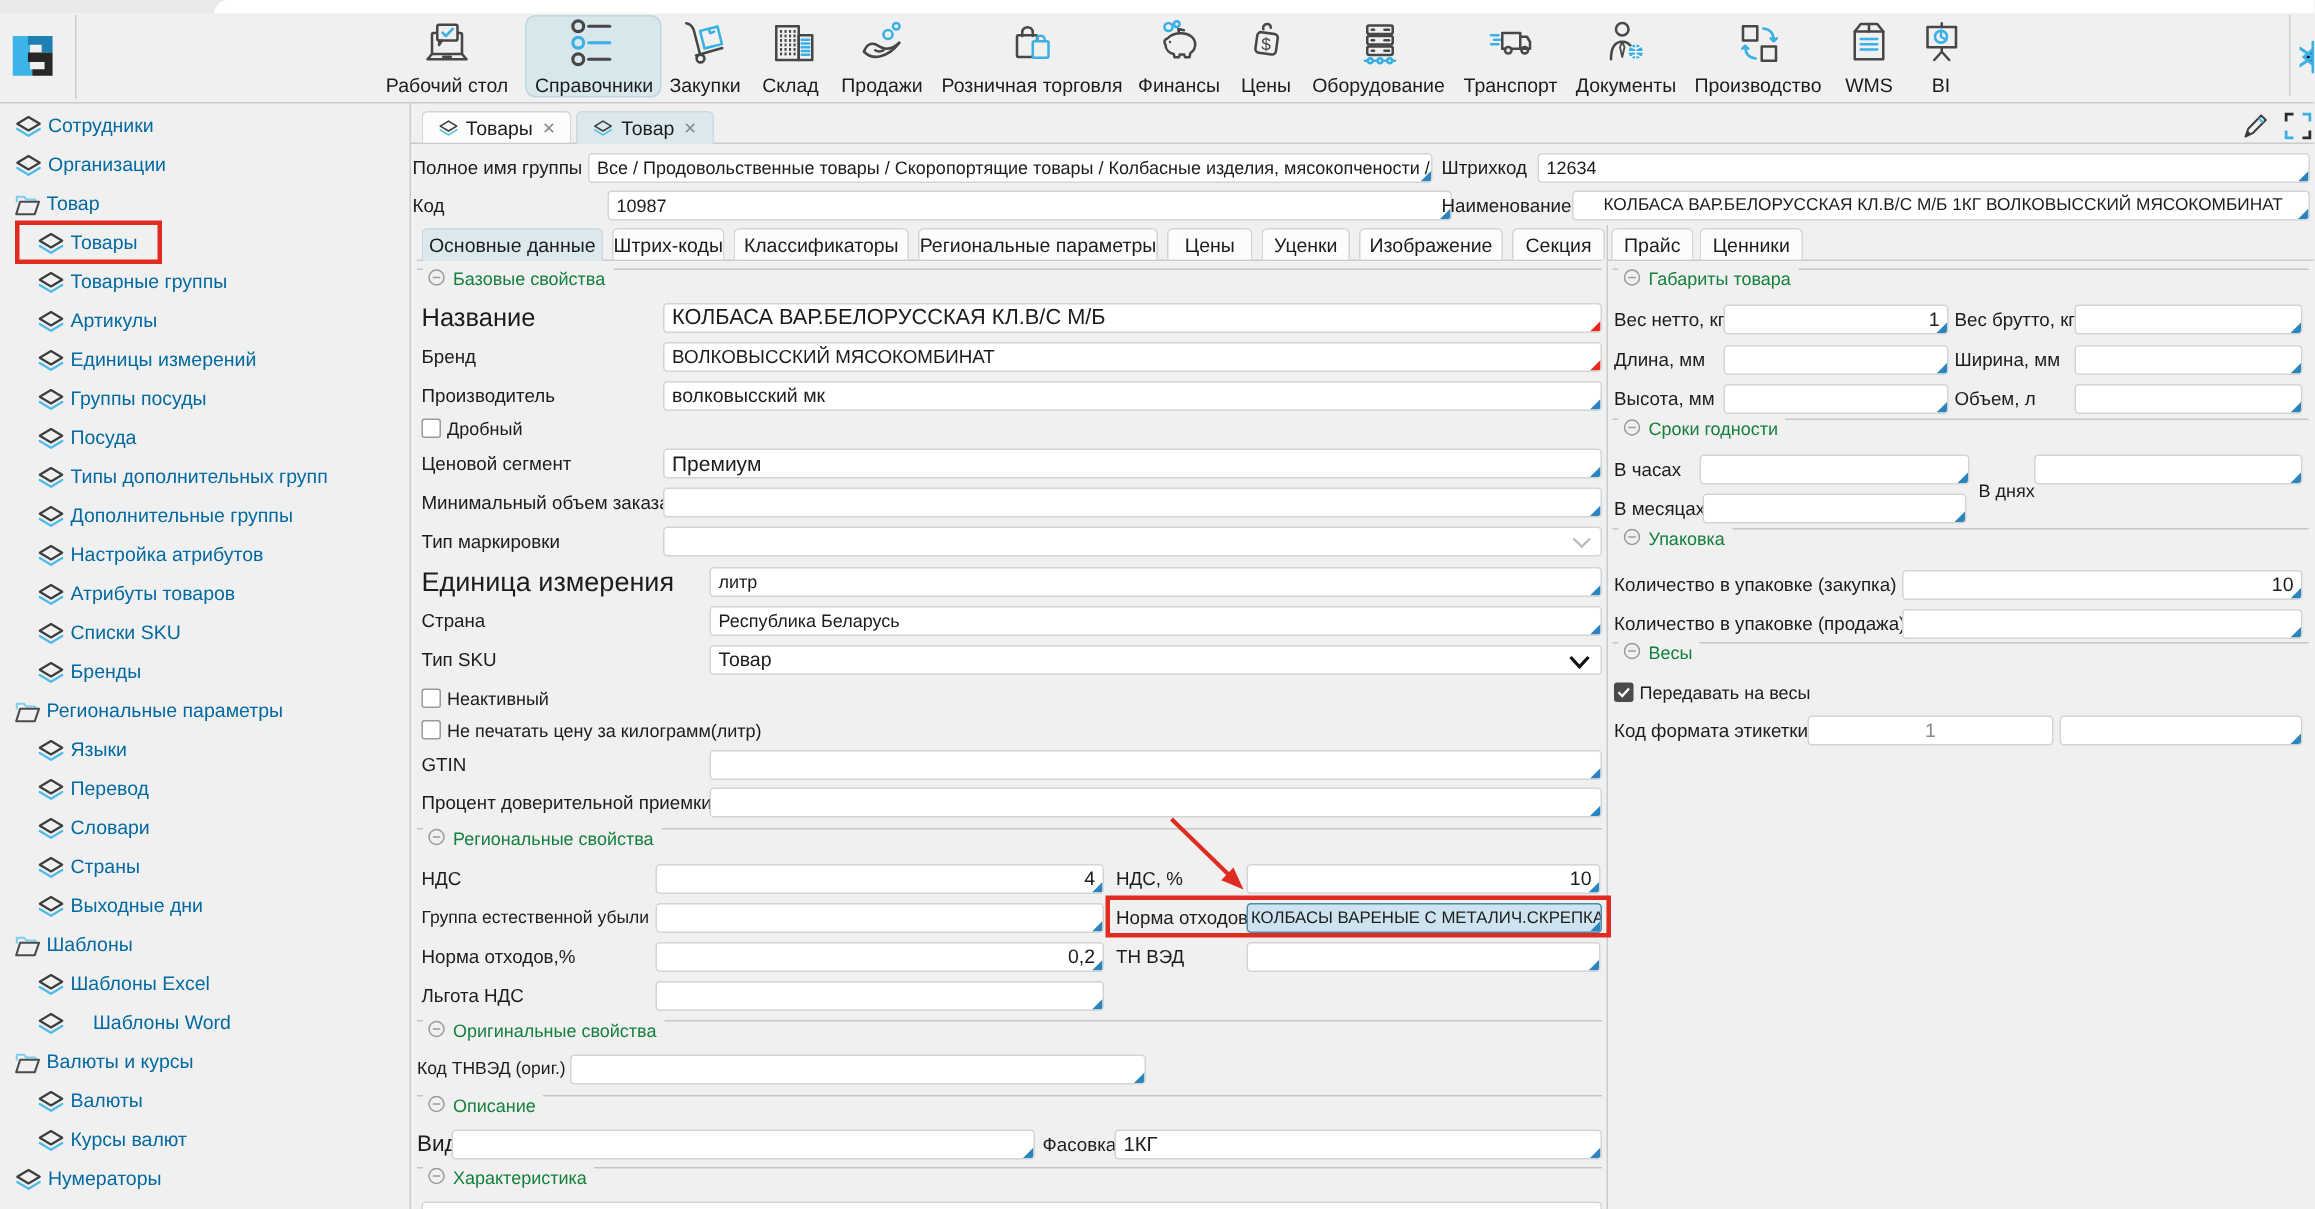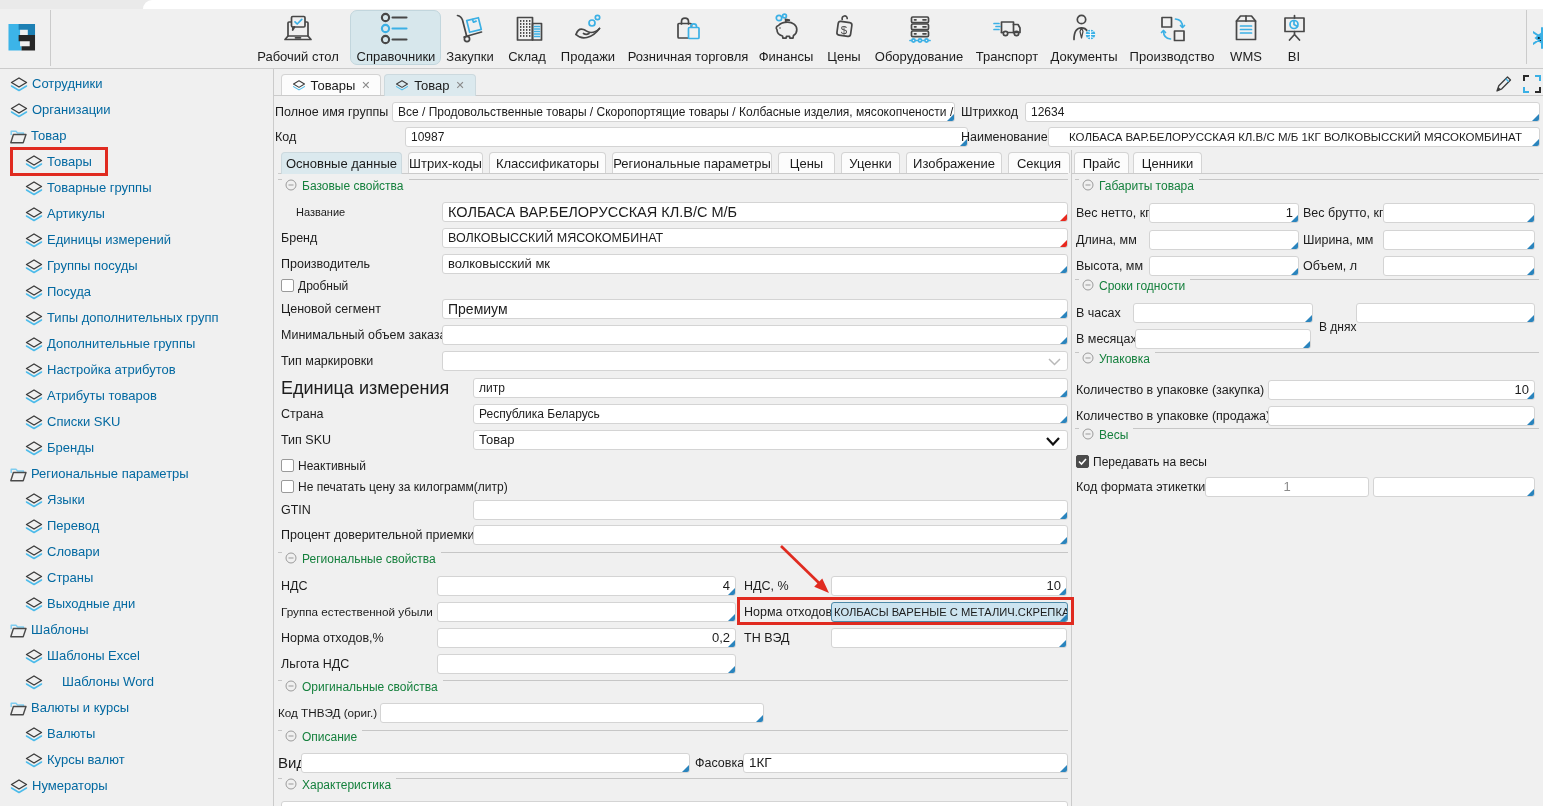--- a/index.html
+++ b/index.html
@@ -545,21 +545,21 @@
   </div>
 <div class="cap" style="left:1075px;top:428px;width:464px;">
     <span class="tick"></span>
     <svg width="12" height="12" viewBox="0 0 12 12" fill="none">
       <circle cx="6" cy="6" r="5" stroke="#9b9b9b"></circle>
       <path d="M3.5 6 H8.5" stroke="#9b9b9b"></path>
     </svg>
     <span>Весы</span>
     <span class="ln"></span>
   </div>
-<div class="lbl" style="left:296px;top:202px;font-size:11px;">Название</div>
+<div class="lbl" style="left:281px;top:202px;font-size:17px;">Название</div>
 <div class="inp rd f145" style="left:442px;top:202px;width:626px;">КОЛБАСА ВАР.БЕЛОРУССКАЯ КЛ.В/С М/Б</div>
 <div class="lbl" style="left:281px;top:228px;font-size:12.5px;">Бренд</div>
 <div class="inp rd" style="left:442px;top:228px;width:626px;font-size:12.5px;">ВОЛКОВЫССКИЙ МЯСОКОМБИНАТ</div>
 <div class="lbl" style="left:281px;top:254px;font-size:12.5px;">Производитель</div>
 <div class="inp gr f13" style="left:442px;top:254px;width:626px;">волковысский мк</div>
 <div class="cb" style="left:281px;top:279px;"></div>
 <div class="cblbl" style="left:298px;top:279px;">Дробный</div>
 <div class="lbl" style="left:281px;top:299px;font-size:12.5px;">Ценовой сегмент</div>
 <div class="inp gr f14" style="left:442px;top:299px;width:626px;">Премиум</div>
 <div class="lbl" style="left:281px;top:325px;font-size:12.5px;">Минимальный объем заказа</div>

